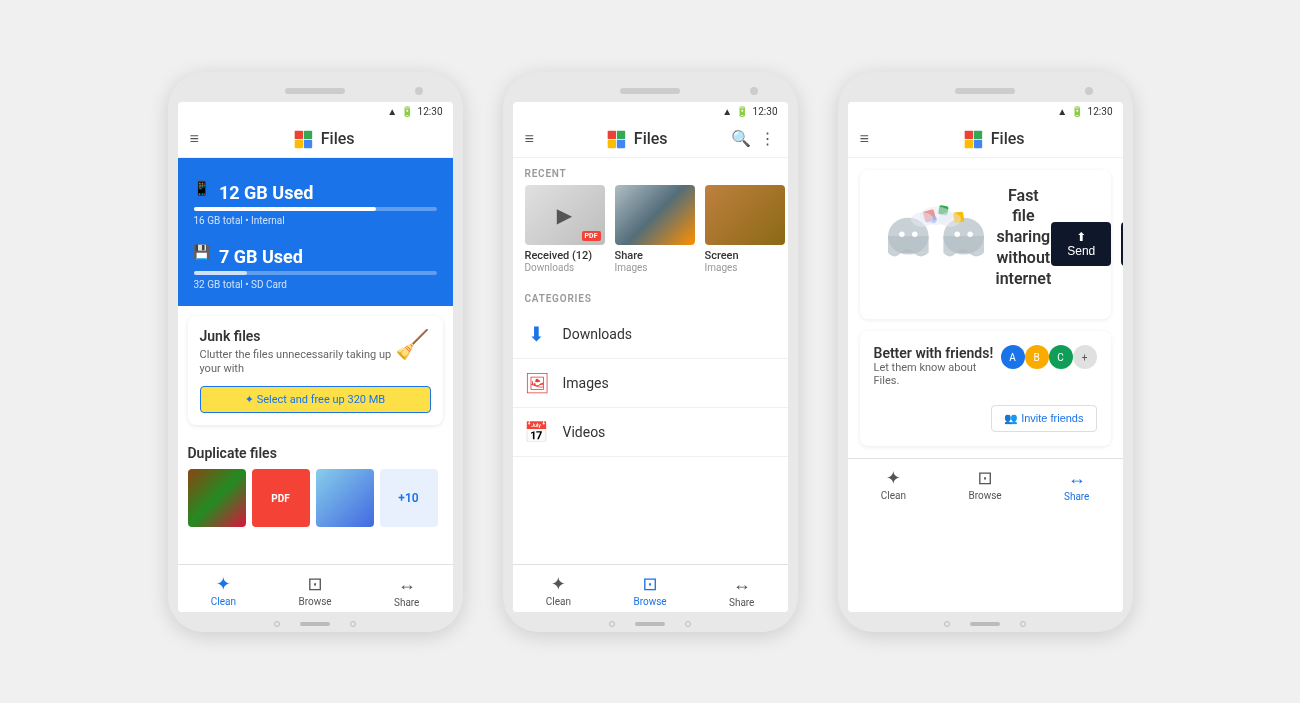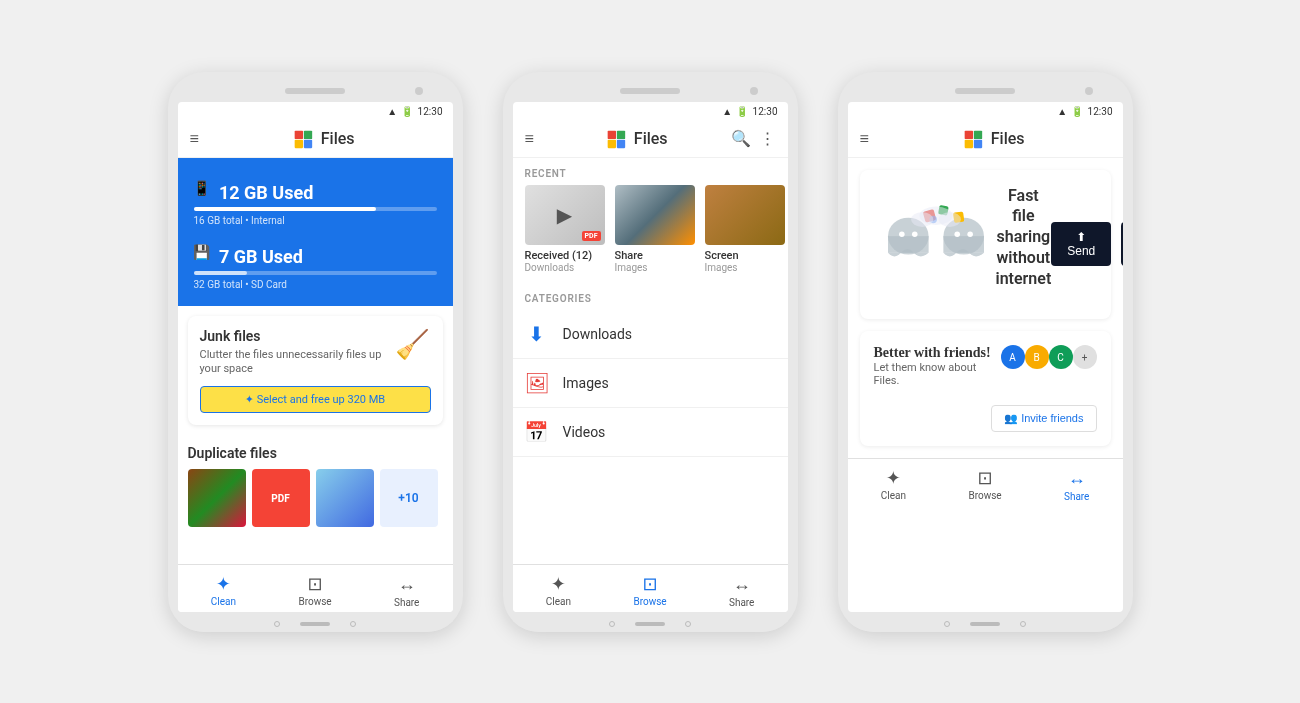--- a/index.html
+++ b/index.html
@@ -370,21 +370,20 @@
     .friends-header {
       display: flex;
       justify-content: space-between;
       align-items: flex-start;
       margin-bottom: 10px;
     }
     .friends-title {
       font-size: 14px;
       font-weight: 600;
       color: #333;
-      font-family: Liberation Serif, serif;
     }
     .friends-subtitle {
       font-size: 11px;
       color: #666;
     }
     .friends-avatars {
       display: flex;
       align-items: center;
     }
     .avatar {
@@ -498,21 +497,21 @@
             <div class="storage-bar">
               <div class="storage-bar-fill" style="width:22%;background:rgba(255,255,255,0.7)"></div>
             </div>
             <div class="storage-detail">32 GB total • SD Card</div>
           </div>
         </div>
         <div class="junk-card">
           <div class="junk-header">
             <div>
               <div class="junk-title">Junk files</div>
-              <div class="junk-desc">Clutter the files unnecessarily files up your space</div>
+              <div class="junk-desc">Clutter the files unnecessarily taking up your with</div>
             </div>
             <div class="junk-emoji">🧹</div>
           </div>
           <div class="select-btn">✦ Select and free up 320 MB</div>
         </div>
         <div class="duplicate-section">
           <div class="duplicate-title">Duplicate files</div>
           <div class="duplicate-thumbs">
             <div class="thumb thumb-fruit"></div>
             <div class="thumb thumb-pdf">PDF</div>

